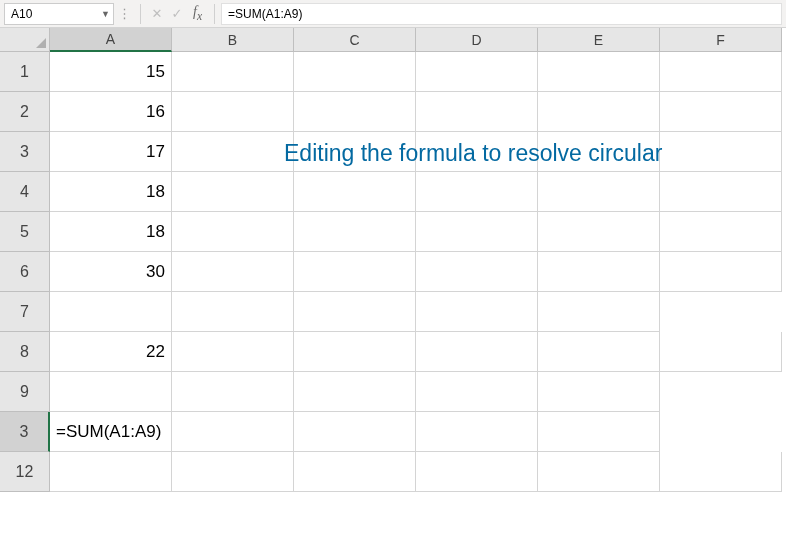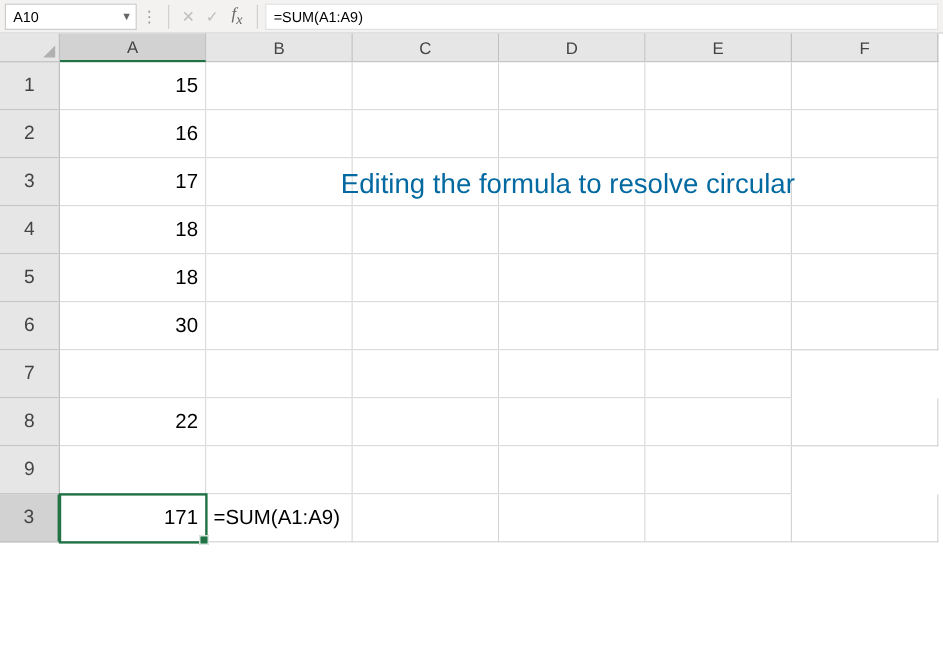--- a/index.html
+++ b/index.html
@@ -308,25 +308,33 @@
     <div class="row-header">9</div>
     <div class="cell"></div>
     <div class="cell"></div>
     <div class="cell"></div>
     <div class="cell"></div>
     <div class="cell"></div>
   </div>
 
   <div class="row">
     <div class="row-header selected">3</div>
-    <div class="cell num selected">171</div>
     <div class="cell" style="position:relative; overflow:visible;">
       <span class="cell-text-overflow">=SUM(A1:A9)</span>
     </div>
     <div class="cell"></div>
     <div class="cell"></div>
     <div class="cell"></div>
     <div class="cell"></div>
   </div>
 
 
+  <div class="row">
+    <div class="row-header">12</div>
+    <div class="cell"></div>
+    <div class="cell"></div>
+    <div class="cell"></div>
+    <div class="cell"></div>
+    <div class="cell"></div>
+    <div class="cell"></div>
+  </div>
 
 </div>
 
 </body></html>

